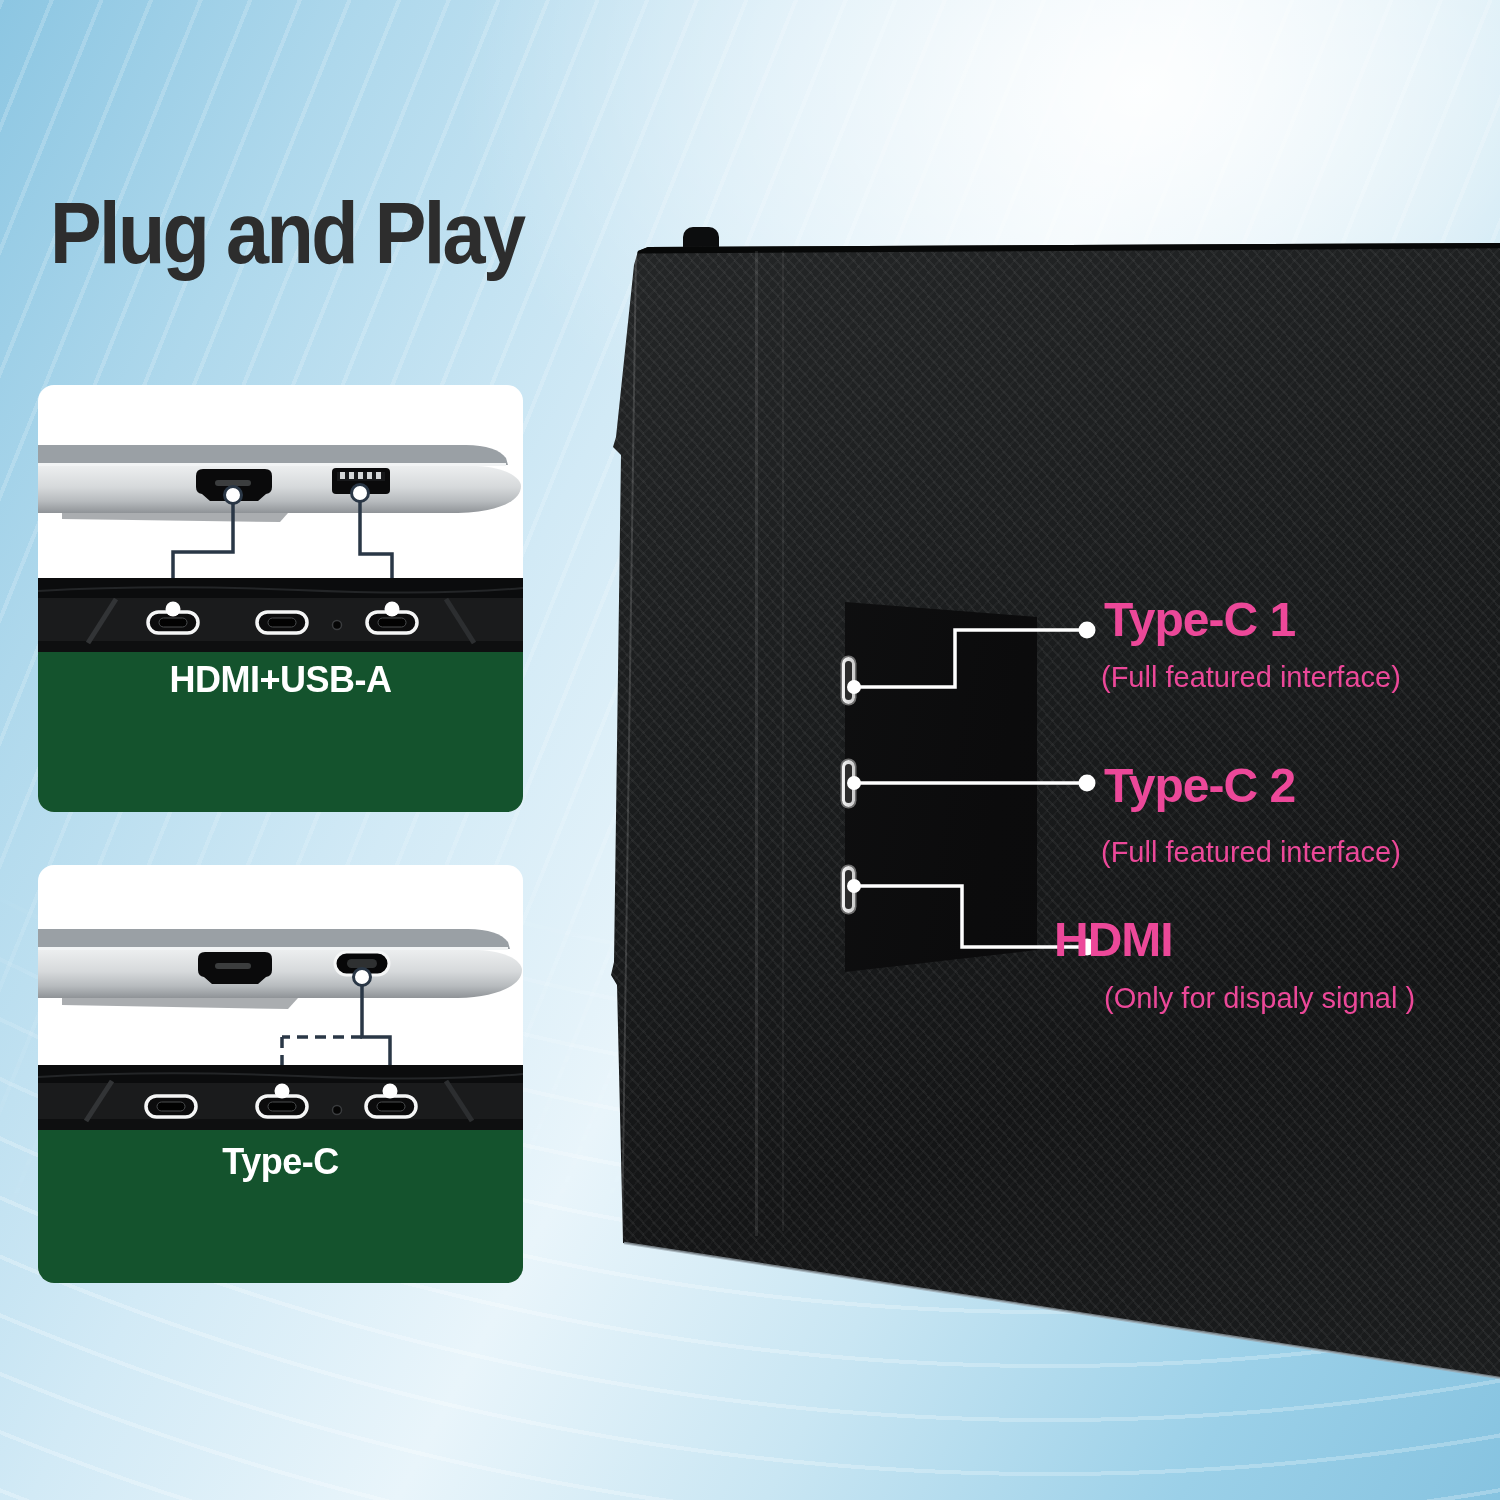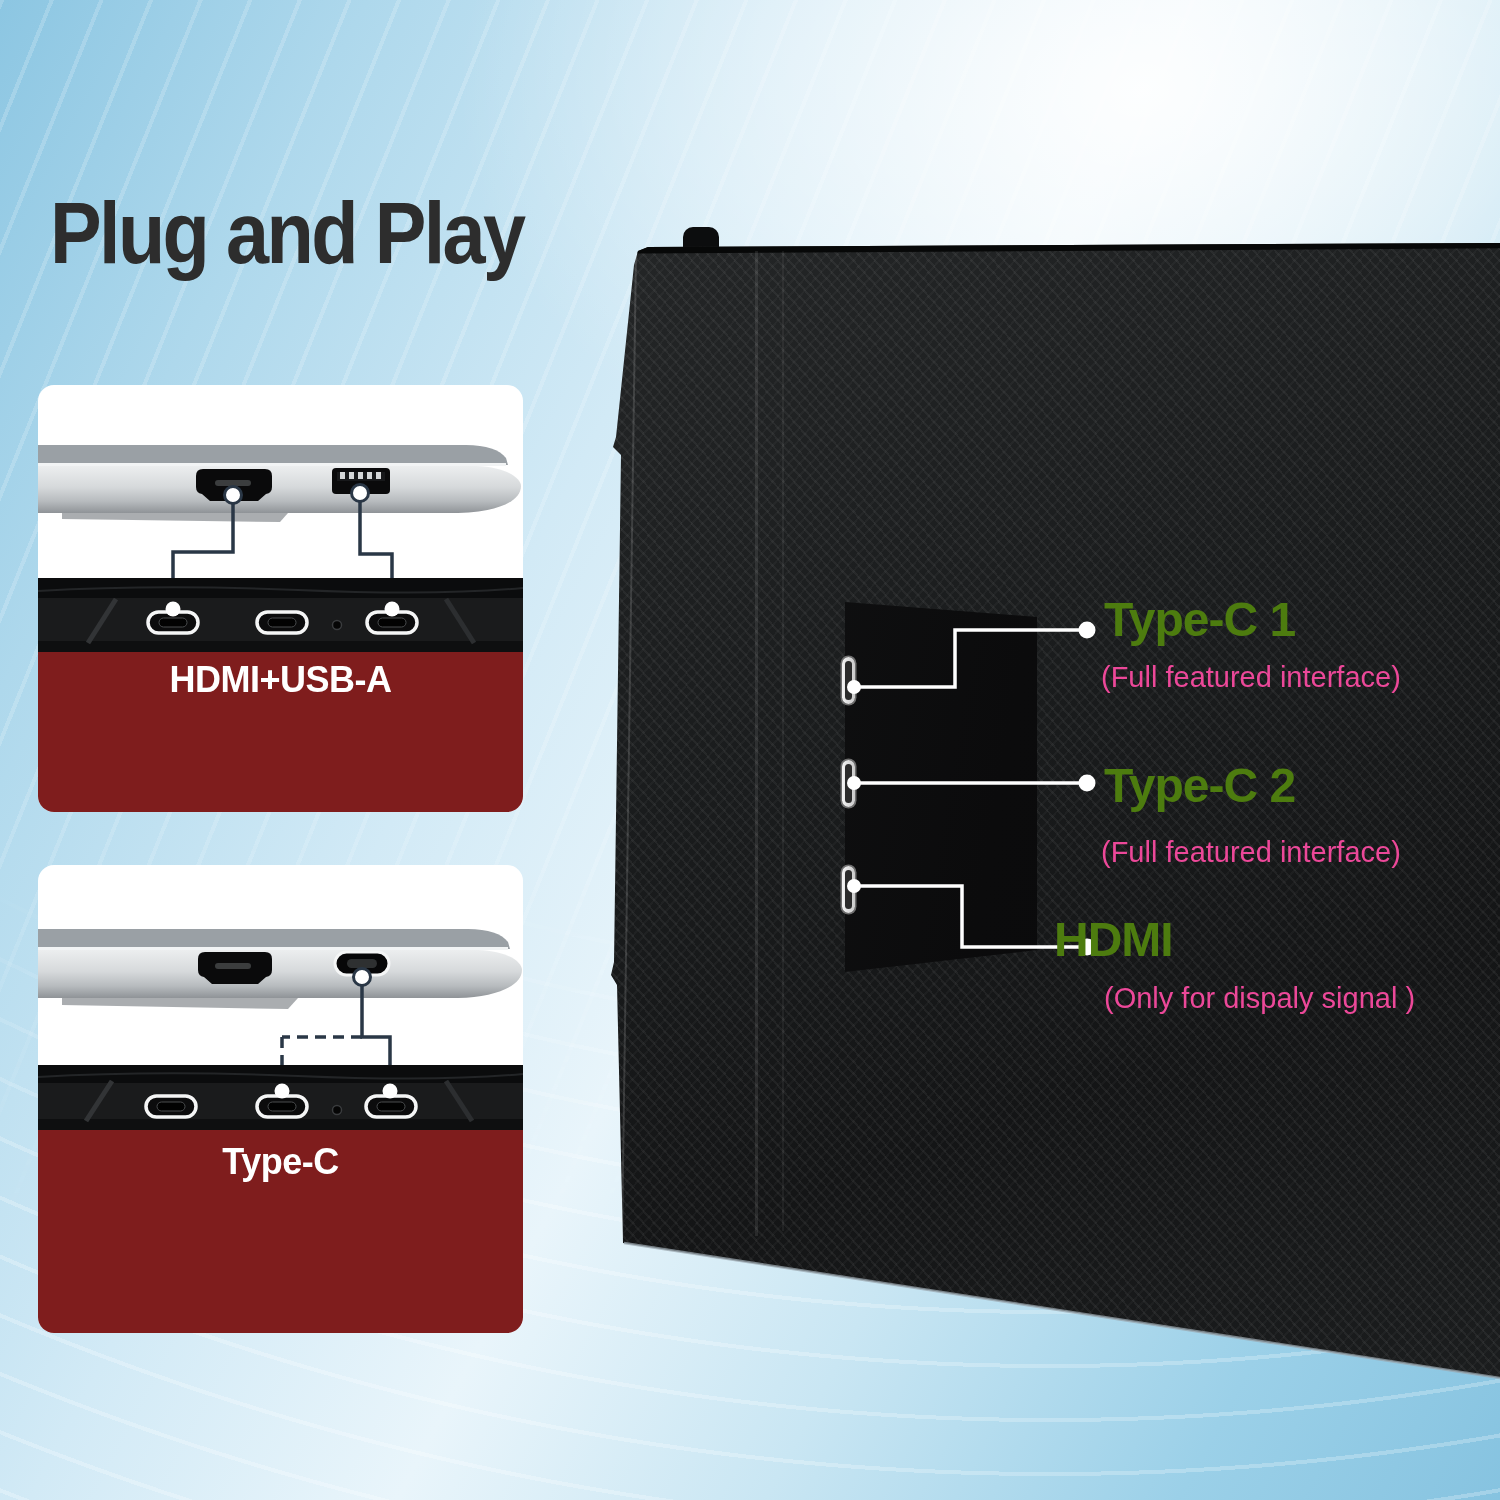--- a/index.html
+++ b/index.html
@@ -41,28 +41,28 @@
   .port-panel{position:absolute;inset:0;
     clip-path:polygon(240px 377px,432px 392px,432px 725px,240px 747px);
     background:linear-gradient(100deg,#131415 0%,#0b0b0c 45%,#08080a 100%);}
   .m-port{position:absolute;left:237px;width:13px;height:47px;border-radius:7px;
     background:linear-gradient(90deg,#f4f4f4,#c9c9c9);box-shadow:0 0 0 1.5px #6e6e6e;}
   .m-port span{position:absolute;left:3px;right:3px;top:4px;bottom:4px;background:#2b2b2b;border-radius:4px;}
   .m-port.p1{top:432px;} .m-port.p2{top:535px;} .m-port.p3{top:641px;}
 
   .callout-svg{position:absolute;left:0;top:0;pointer-events:none;}
 
-  .port-label{position:absolute;color:#4d7c0f;white-space:nowrap;}
+  .port-label{position:absolute;color:#ec4899;white-space:nowrap;}
   .port-label .nm{font-size:48px;font-weight:800;line-height:1;letter-spacing:-1px;}
   .lbl-desc{position:absolute;color:#ec4899;font-size:29px;line-height:1;white-space:nowrap;}
 
   
   .inset{position:absolute;left:38px;width:485px;background:#fff;border-radius:16px;overflow:hidden;}
   .inset svg{display:block;}
-  .caption{position:absolute;left:0;right:0;bottom:0;background:#7f1d1d;color:#fff;text-align:center;}
+  .caption{position:absolute;left:0;right:0;bottom:0;background:#14532d;color:#fff;text-align:center;}
   .cap-h{font-weight:800;font-size:36px;line-height:1.15;margin-top:7px;letter-spacing:-.5px;}
   .cap-b{font-size:22px;line-height:1.22;white-space:pre-line;margin-top:2px;letter-spacing:-.2px;}
   .inset.two .cap-h{margin-top:11px;}
   .inset.two .cap-b{font-size:23px;margin-top:6px;}
 </style>
 </head>
 <body>
 
 <div class="bg-stripes"></div>
 <div class="bg-waves"></div>
@@ -177,21 +177,21 @@
       <circle cx="299" cy="240" r="4.5" fill="#050505" stroke="#3a3c3e" stroke-width="1.5"></circle>
       <circle cx="135" cy="224" r="7.5" fill="#fff"></circle>
       <circle cx="354" cy="224" r="7.5" fill="#fff"></circle>
     </g>
   </svg>
   <div class="caption" style="top:267px;">
     <div class="cap-h">HDMI+USB-A</div>
   </div>
 </div>
 
-<div class="inset two" style="top:865px;height:468px;">
+<div class="inset two" style="top:865px;height:418px;">
   <svg width="485" height="265" viewBox="0 0 485 265">
     <defs>
       <linearGradient id="lapBody2" x1="0" y1="0" x2="0" y2="1">
         <stop offset="0" stop-color="#eceeef"></stop>
           <stop offset=".45" stop-color="#d6d9db"></stop>
         <stop offset=".75" stop-color="#b7bbbe"></stop>
           <stop offset="1" stop-color="#8f9397"></stop>
       </linearGradient>
     </defs>
     <g>

